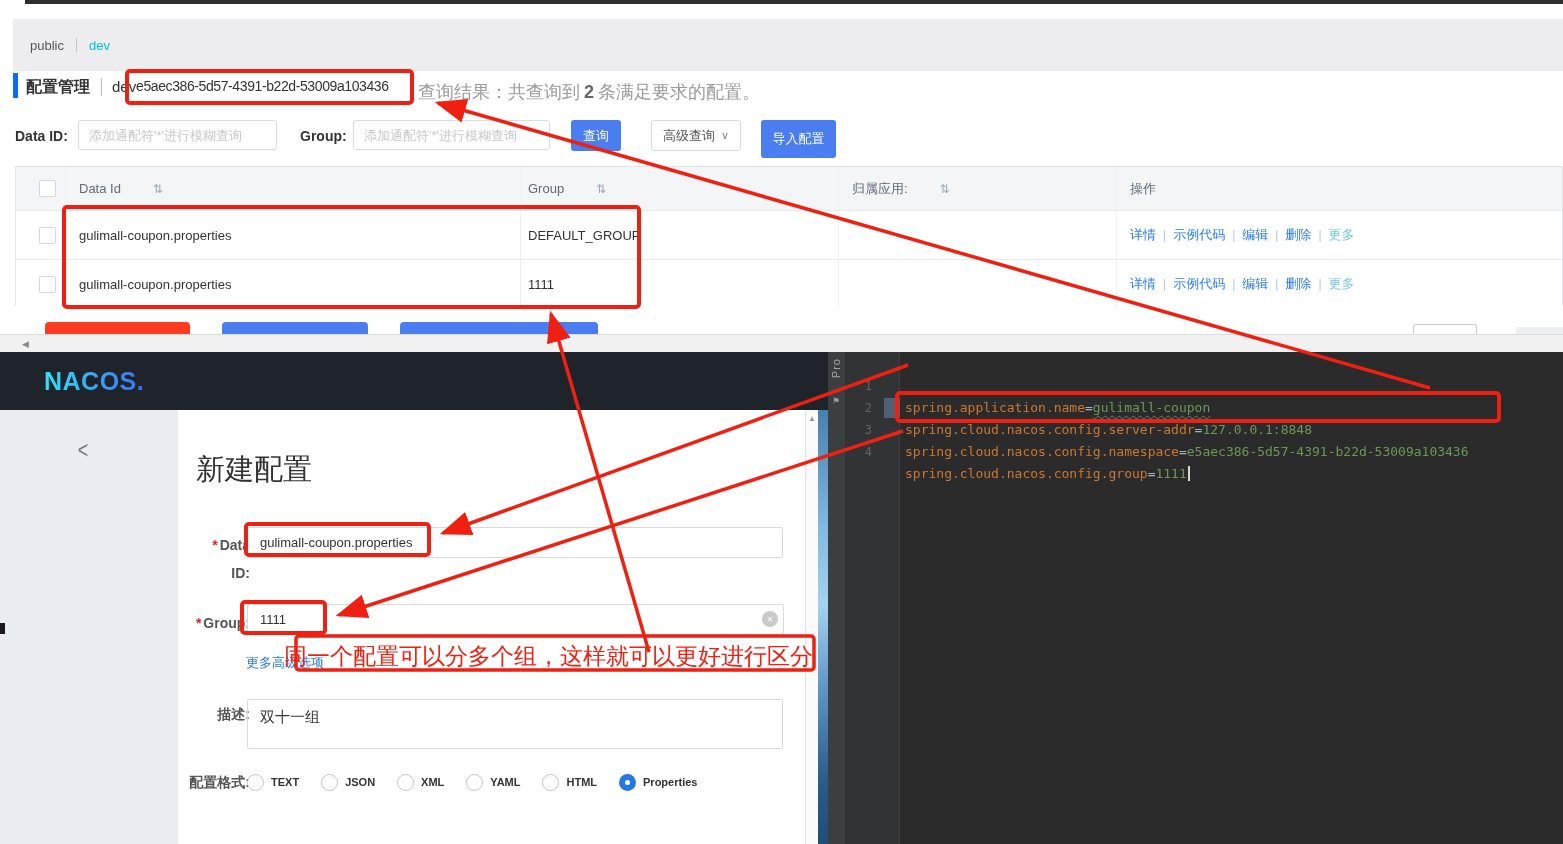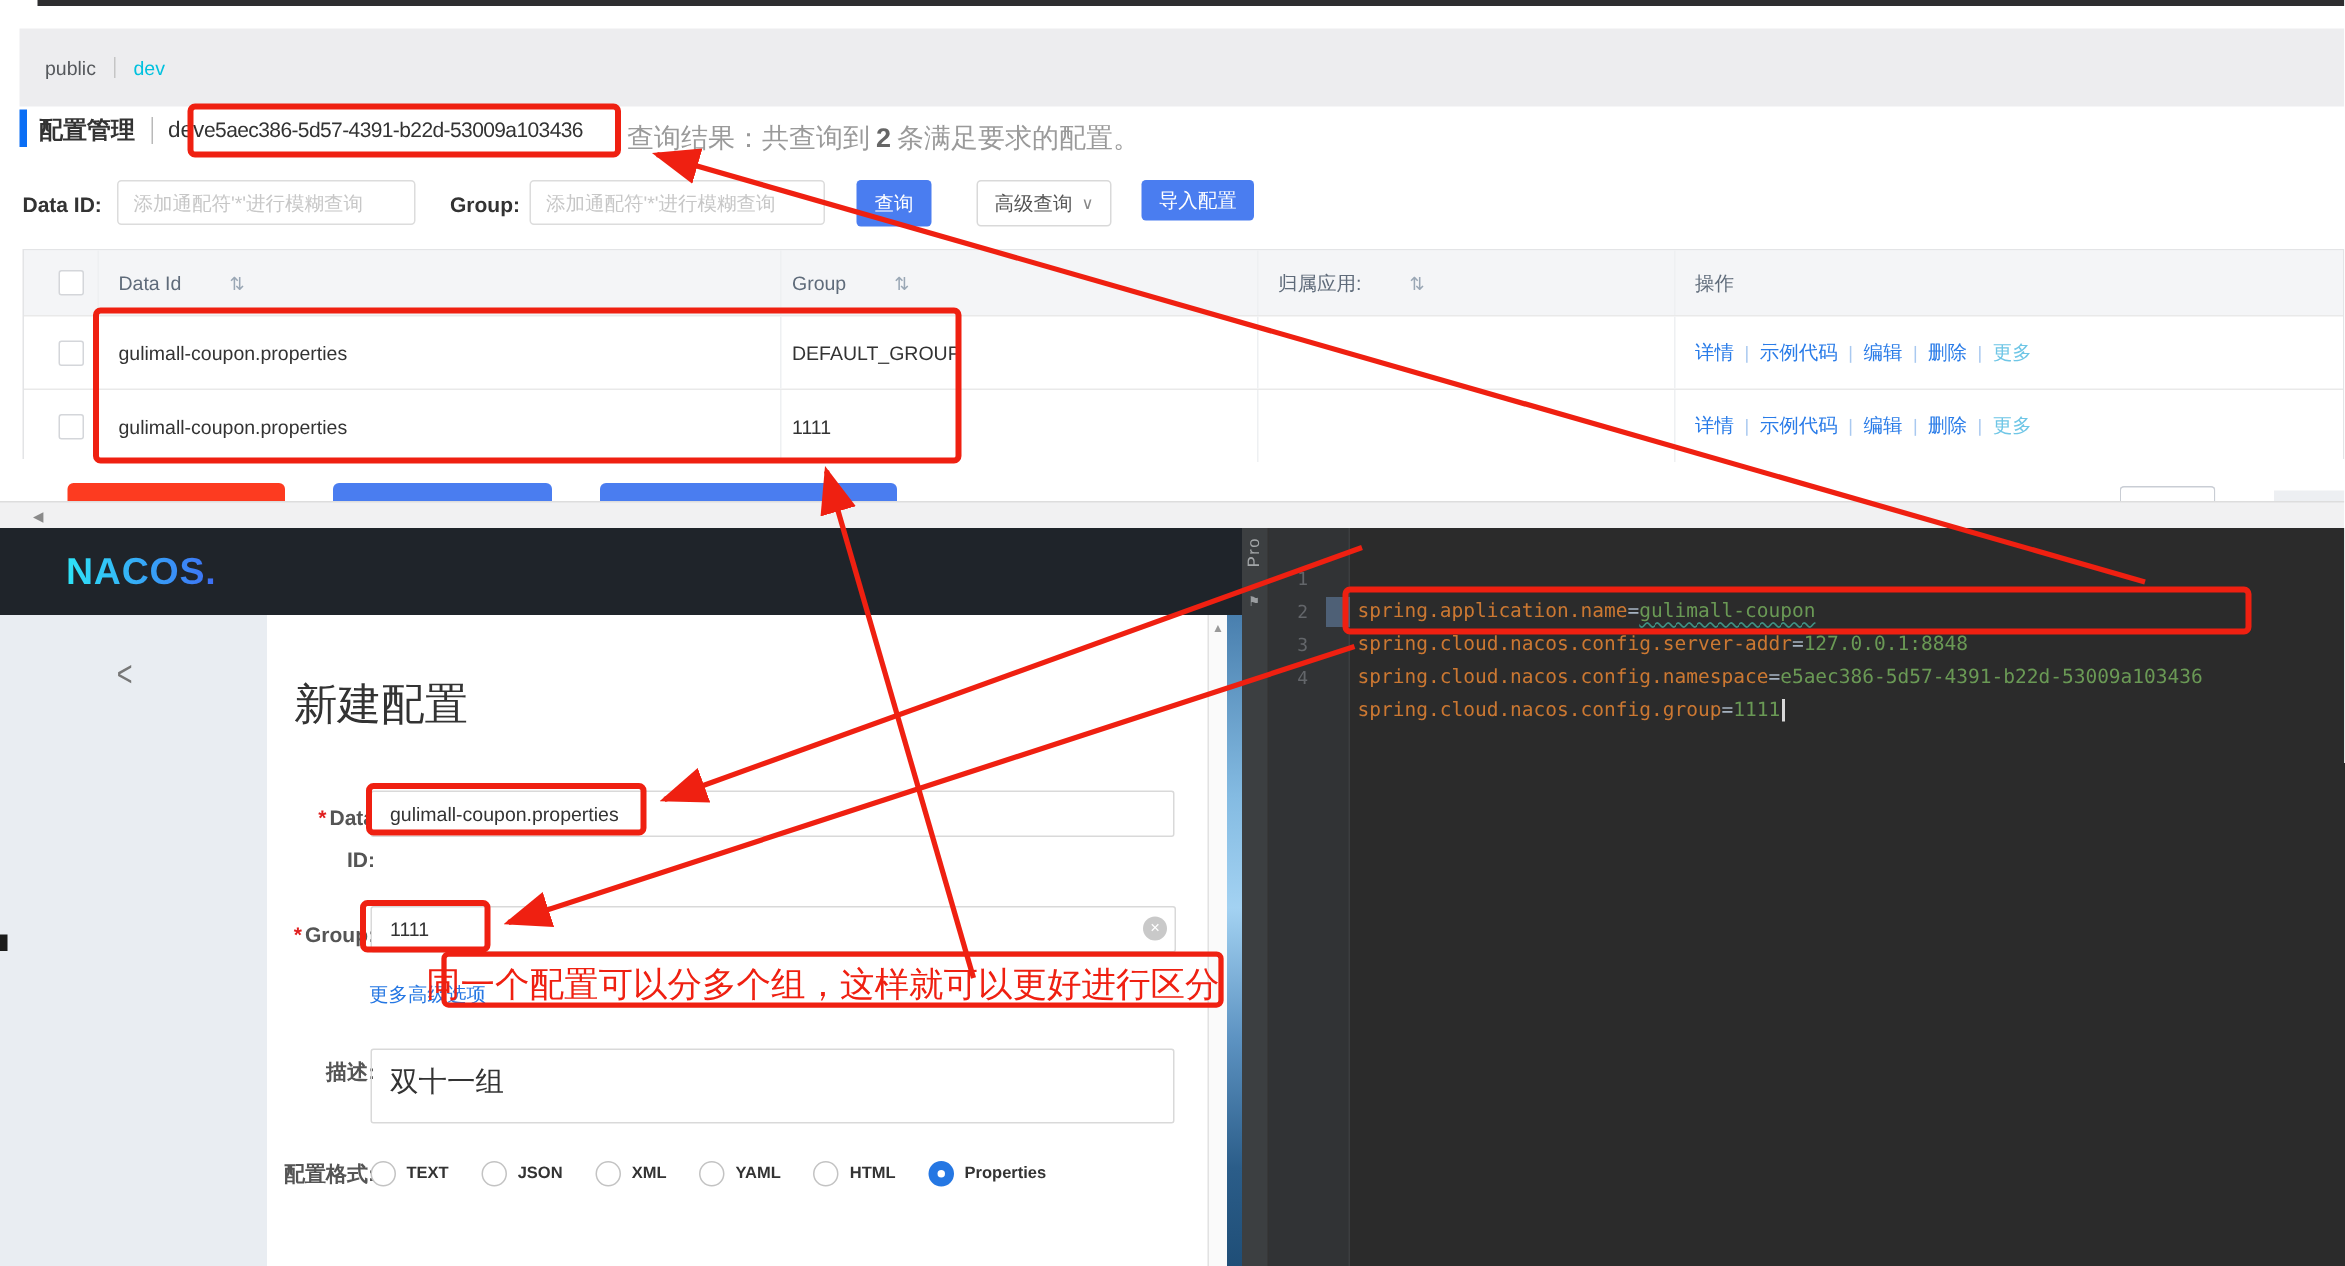--- a/index.html
+++ b/index.html
@@ -76,21 +76,21 @@
 
   .form-title{left:196px;top:450px;font-size:29px;font-weight:500;color:#333;}
   .flabel{width:60px;text-align:right;font-size:14px;font-weight:bold;color:#555;line-height:28px;}
   .req{color:#e02020;margin-right:2px;}
   .finput{border:1px solid #d9d9d9;border-radius:2px;background:#fff;box-sizing:border-box;
           font-size:13px;color:#333;display:flex;align-items:center;padding:0 12px;}
   .clear-ic{position:absolute;left:762px;top:611px;width:16px;height:16px;border-radius:50%;background:#c9c9c9;
             color:#fff;font-size:11px;line-height:16px;text-align:center;cursor:pointer;}
   .adv-link{left:246px;top:654px;font-size:13px;color:#2577e3;cursor:pointer;}
   .ftextarea{left:247px;top:699px;width:536px;height:50px;border:1px solid #d9d9d9;border-radius:2px;box-sizing:border-box;
-             font-size:19px;color:#333;padding:8px 12px;}
+             font-size:15px;color:#333;padding:8px 12px;}
   .radios{left:247px;top:770px;display:flex;align-items:center;gap:22px;height:24px;}
   .radio{display:flex;align-items:center;cursor:pointer;}
   .rdot{width:17px;height:17px;border-radius:50%;border:1px solid #c3c3c3;background:#fff;box-sizing:border-box;position:relative;}
   .radio.sel .rdot{border:none;background:#2577e3;}
   .radio.sel .rdot::after{content:"";position:absolute;left:6px;top:6px;width:5px;height:5px;border-radius:50%;background:#fff;}
   .rlab{font-size:11px;font-weight:bold;color:#333;margin-left:7px;}
 
   
   .editor{left:828px;top:352px;width:735px;height:492px;background:#2b2b2b;}
   .toolstrip{position:absolute;left:0;top:0;width:18px;height:492px;background:#3c3f41;border-right:1px solid #323232;box-sizing:border-box;}
@@ -138,21 +138,21 @@
 
   <div class="abs srch-lbl" style="left:15px;top:128px;">Data ID:</div>
   <input class="abs srch-inp" style="left: 78px; top: 120px; width: 199px;" placeholder="添加通配符'*'进行模糊查询">
   <div class="abs srch-lbl" style="left:300px;top:128px;">Group:</div>
   <input class="abs srch-inp" style="left: 353px; top: 120px; width: 197px;" placeholder="添加通配符'*'进行模糊查询">
   <div class="abs btn btn-blue" style="left:571px;top:120px;width:50px;height:31px;">查询</div>
   <div class="abs btn btn-ghost" style="left:651px;top:120px;width:90px;height:31px;">
     <span>高级查询</span>
     <span class="chev">∨</span>
   </div>
-  <div class="abs btn btn-blue" style="left:761px;top:120px;width:75px;height:27px;">导入配置</div>
+  <div class="abs btn btn-blue" style="left:761px;top:120px;width:75px;height:38px;">导入配置</div>
 
   <div class="abs tbl">
     <div class="thead">
       <div class="cell c0">
           <span class="chk"></span>
         </div>
       <div class="cell c1">
         <span>Data Id</span>
         <span class="sort">⇅</span>
       </div>

